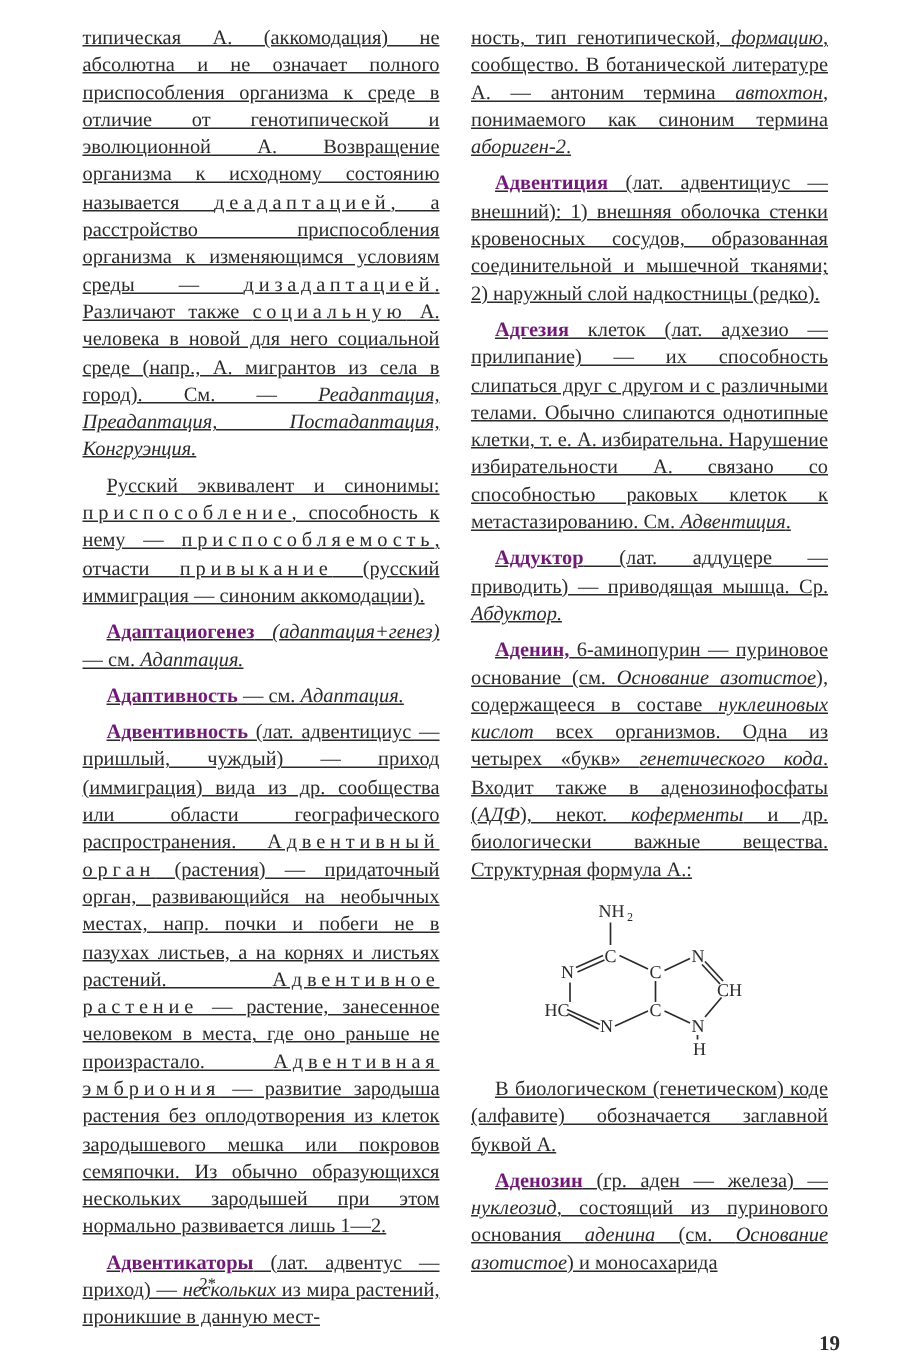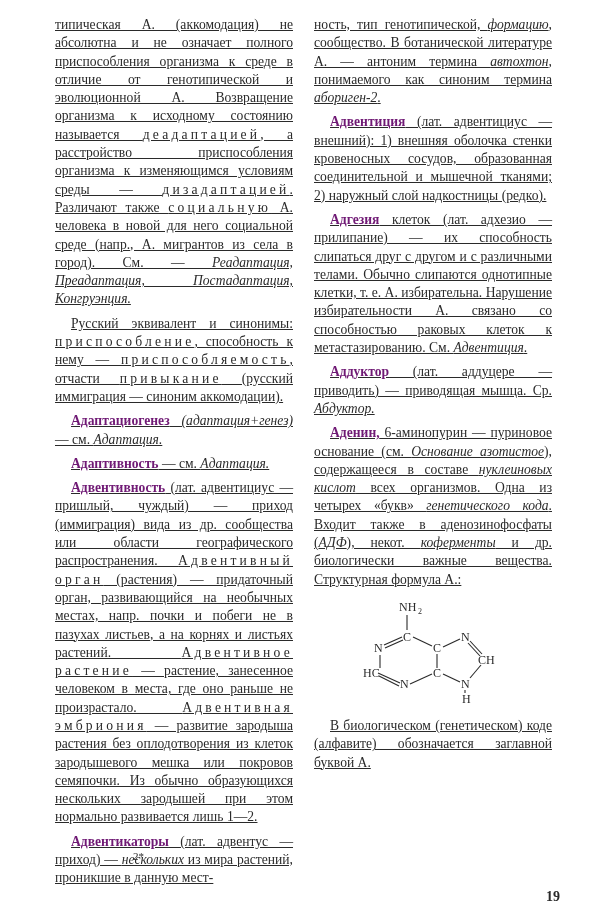--- a/index.html
+++ b/index.html
@@ -79,16 +79,17 @@
         <line x1="134" y1="46" x2="146" y2="59"></line>
         <line x1="147" y1="68" x2="136" y2="81"></line>
         <line x1="109" y1="77" x2="126" y2="85"></line>
         <line x1="131" y1="93" x2="131" y2="96"></line>
       </g>
     </svg>
   </div>
 
   <p class="p ind"><span>В биологическом (генетическом) коде (алфавите) обозначается заглавной буквой А.</span></p>
 
+  <p class="p ind"><b>Аденозин</b><span> (гр. аден — железа) — </span><i>нуклеозид</i><span>, состоящий из пуринового основания </span><i>аденина</i><span> (см. </span><i>Основание азотистое</i><span>) и моносахарида</span></p>
 </div>
 
 <div class="folio-left">2*</div>
 <div class="folio-right">19</div>
 
 </body></html>

